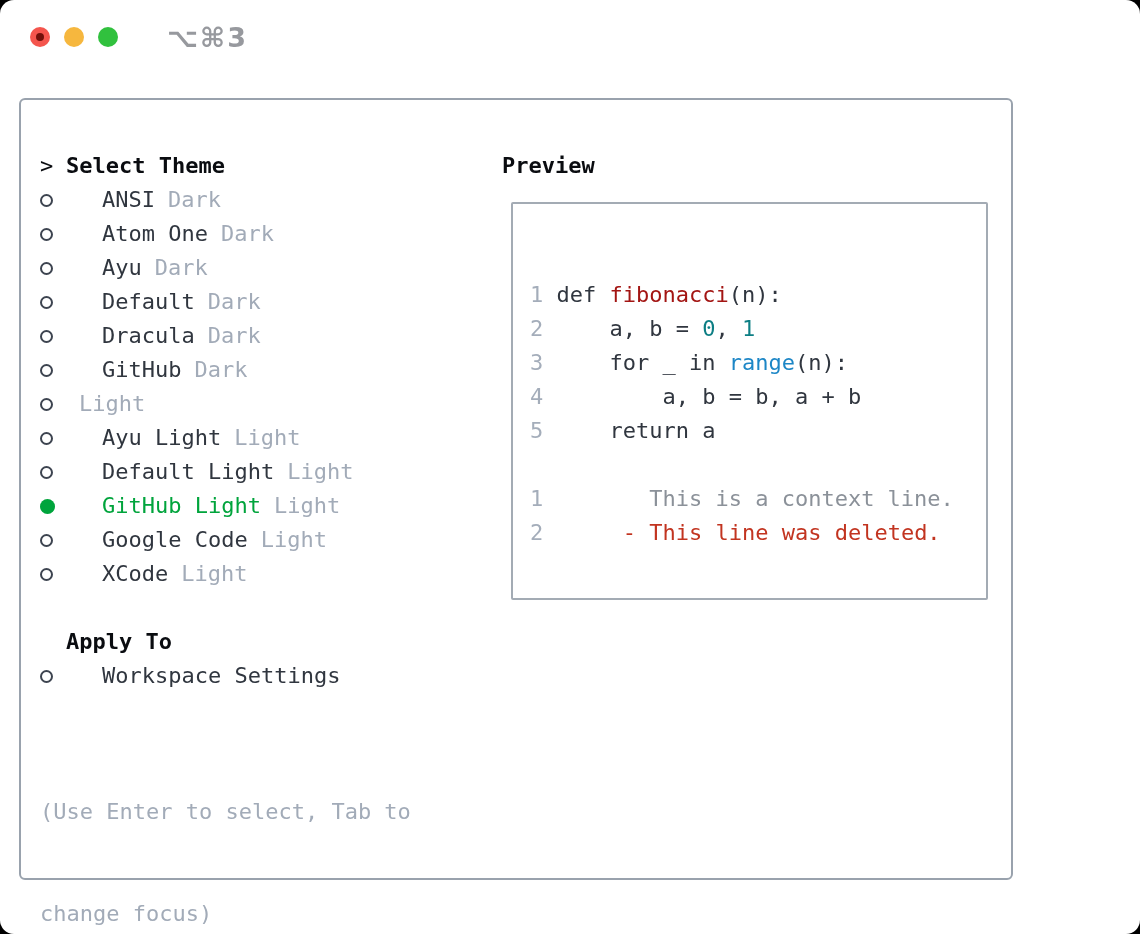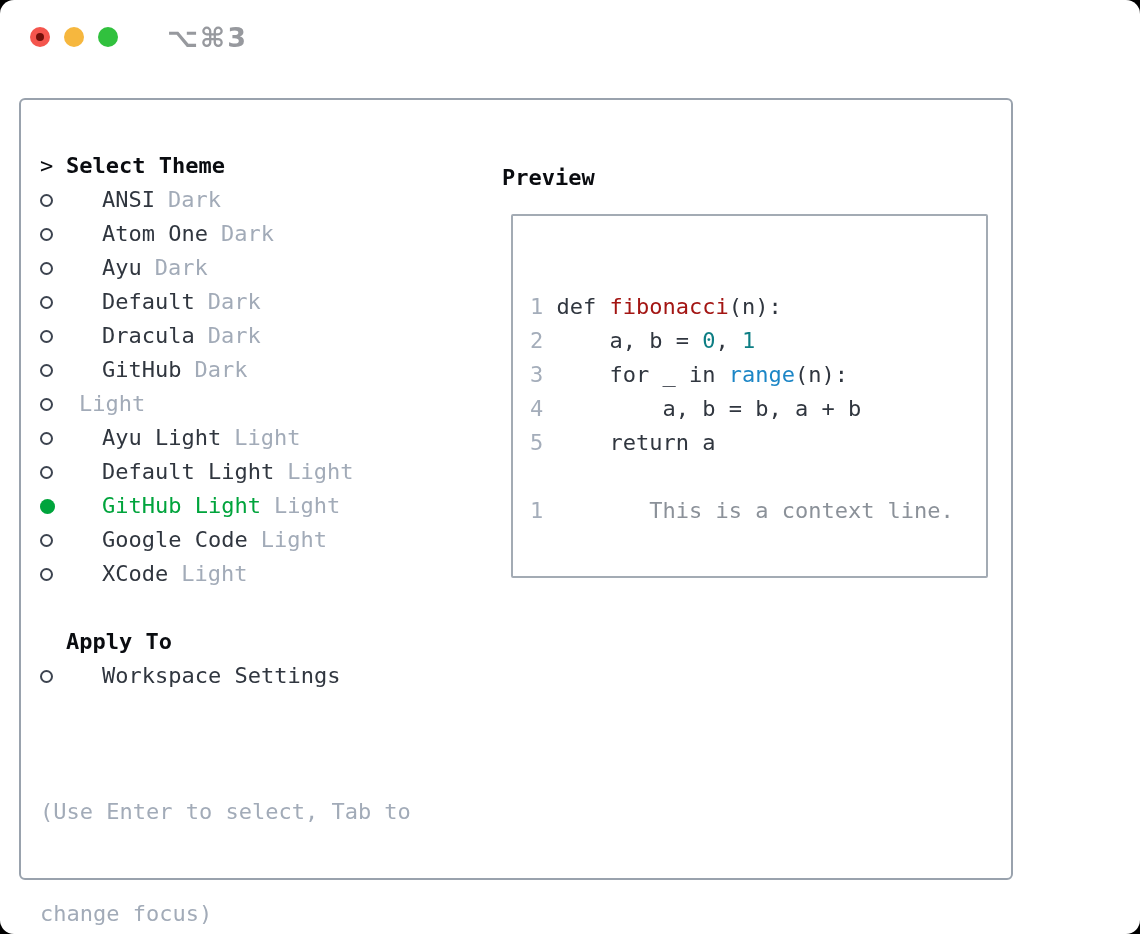--- a/index.html
+++ b/index.html
@@ -55,21 +55,21 @@
     width: 15px; height: 15px; border: none;
     background: var(--sel-green);
   }
   .theme-row .t-name { color: var(--text-main); margin-left: 36px; }
   .theme-row.selected .t-name { color: var(--sel-green); }
   .t-tag { color: var(--tag-gray); margin-left: 13px; }
   .spacer { height: 34px; }
   .apply-title { color: var(--heading); font-weight: bold; }
   .hint { color: var(--tag-gray); white-space: pre; }
   
-  .preview-title-row { height: 34px; line-height: 34px; margin-top: 12px; }
+  .preview-title-row { height: 34px; line-height: 34px; }
   .preview-box {
     margin-top: 19px; margin-left: 9px;
     width: 477px; box-sizing: border-box;
     border: 2px solid var(--preview-border);
     border-radius: 2px;
     padding: 74px 10px 48px 17px;
     background: #fff;
   }
   .code-line { height: 34px; line-height: 34px; white-space: pre; font-size: 22px; }
   .lineno { color: var(--lineno); }
@@ -136,17 +136,18 @@
         <div id="code-lines">
             <div class="code-line"><span class="lineno">1</span><span class="seg-plain"> def </span><span class="seg-func">fibonacci</span><span class="seg-plain">(n):</span></div>
             <div class="code-line"><span class="lineno">2</span><span class="seg-plain">     a, b = </span><span class="seg-number">0</span><span class="seg-plain">, </span><span class="seg-number">1</span></div>
             <div class="code-line"><span class="lineno">3</span><span class="seg-plain">     for _ in </span><span class="seg-builtin">range</span><span class="seg-plain">(n):</span></div>
             <div class="code-line"><span class="lineno">4</span><span class="seg-plain">         a, b = b, a + b</span></div>
             <div class="code-line"><span class="lineno">5</span><span class="seg-plain">     return a</span></div>
           </div>
         <div class="blank-line"></div>
         <div id="diff-lines">
             <div class="code-line"><span class="lineno">1</span><span class="seg-ctx">        This is a context line.</span></div>
+            <div class="code-line"><span class="lineno">2</span><span class="seg-plain">      </span><span class="seg-del">- This line was deleted.</span></div>
           </div>
       </div>
     </div>
   </div>
 </div>
 
 </body></html>

